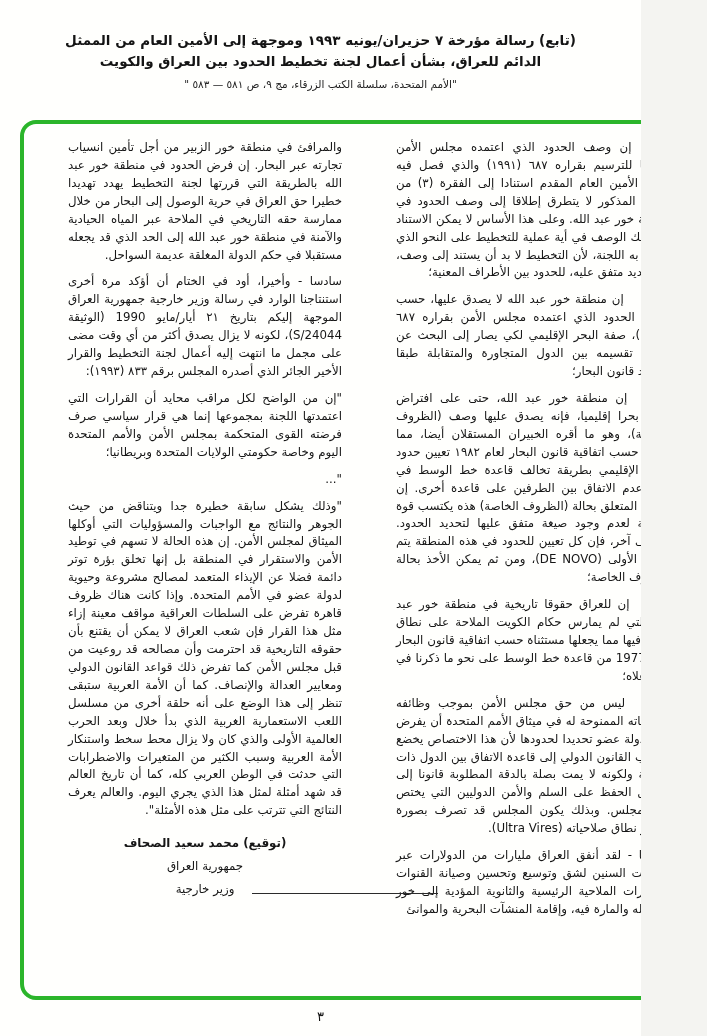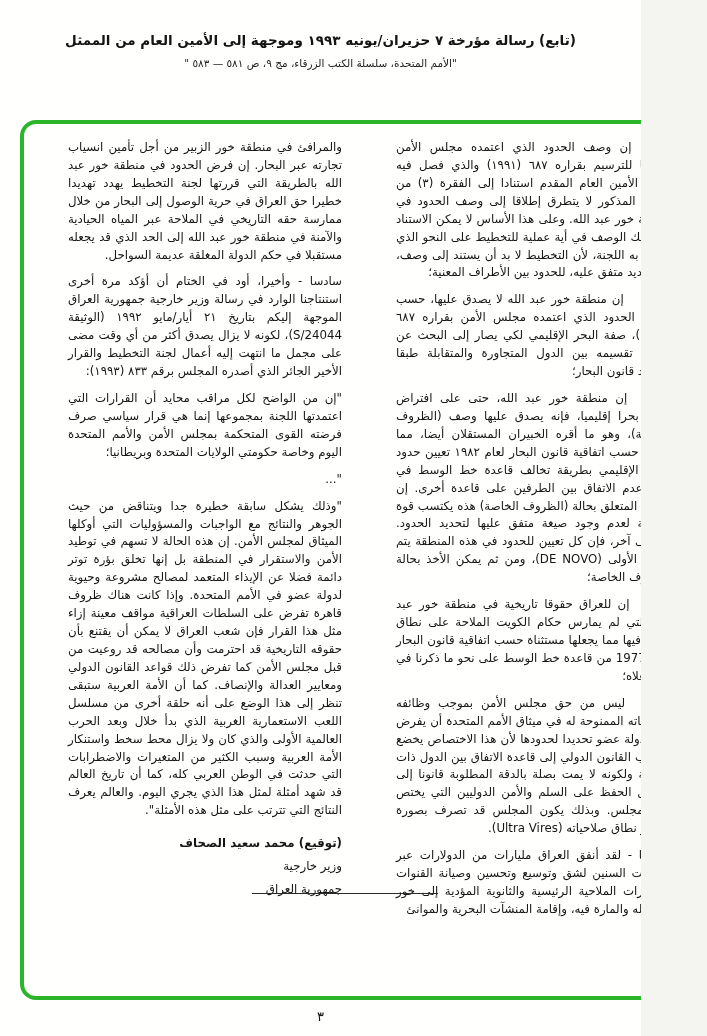--- a/index.html
+++ b/index.html
@@ -57,21 +57,21 @@
     text-align: justify;
     font-size: 11.8px;
     line-height: 1.52;
     color: #161616;
     margin-left: 30px;
   }
   .col p { margin-bottom: 9px; }
   .marker { margin-left: 26px; white-space: nowrap; }
   .signature {
     margin-top: 12px;
-    text-align: right;
+    text-align: center;
     font-size: 11.8px;
     line-height: 1.95;
   }
   .sig-line-1 { font-weight: 700; }
   .footnote-rule {
     position: absolute;
     left: 252px;
     top: 893px;
     width: 186px;
     height: 0;
@@ -87,45 +87,46 @@
     color: #111;
   }
 </style>
 </head>
 <body>
 
 <div class="page">
 
   <header class="doc-header">
     <div class="h1">(تابع) رسالة مؤرخة ٧ حزيران/يونيه ١٩٩٣ وموجهة إلى الأمين العام من الممثل</div>
+    <div class="h2">الدائم للعراق، بشأن أعمال لجنة تخطيط الحدود بين العراق والكويت</div>
     <div class="h3">"الأمم المتحدة، سلسلة الكتب الزرقاء، مج ٩، ص ٥٨١ — ٥٨٣ "</div>
   </header>
 
   <div class="content-box" style="border-color: rgb(43, 181, 43);">
     <div class="columns">
 
       <div class="col">
         <p><span class="marker">(أ)</span><span>إن وصف الحدود الذي اعتمده مجلس الأمن أساسا للترسيم بقراره ٦٨٧ (١٩٩١) والذي فصل فيه تقرير الأمين العام المقدم استنادا إلى الفقرة (٣) من القرار المذكور لا يتطرق إطلاقا إلى وصف الحدود في منطقة خور عبد الله. وعلى هذا الأساس لا يمكن الاستناد إلى ذلك الوصف في أية عملية للتخطيط على النحو الذي قامت به اللجنة، لأن التخطيط لا بد أن يستند إلى وصف، أي تحديد متفق عليه، للحدود بين الأطراف المعنية؛</span></p>
         <p><span class="marker">(ب)</span><span>إن منطقة خور عبد الله لا يصدق عليها، حسب وصف الحدود الذي اعتمده مجلس الأمن بقراره ٦٨٧ (١٩٩١)، صفة البحر الإقليمي لكي يصار إلى البحث عن قاعدة تقسيمه بين الدول المتجاورة والمتقابلة طبقا لقواعد قانون البحار؛</span></p>
         <p><span class="marker">(ج)</span><span>إن منطقة خور عبد الله، حتى على افتراض كونها بحرا إقليميا، فإنه يصدق عليها وصف (الظروف الخاصة)، وهو ما أقره الخبيران المستقلان أيضا، مما يسوغ حسب اتفاقية قانون البحار لعام ١٩٨٢ تعيين حدود البحر الإقليمي بطريقة تخالف قاعدة خط الوسط في حالة عدم الاتفاق بين الطرفين على قاعدة أخرى. إن الحكم المتعلق بحالة (الظروف الخاصة) هذه يكتسب قوة إضافية لعدم وجود صيغة متفق عليها لتحديد الحدود. وبمعنى آخر، فإن كل تعيين للحدود في هذه المنطقة يتم للمرة الأولى (DE NOVO)، ومن ثم يمكن الأخذ بحالة الظروف الخاصة؛</span></p>
         <p><span class="marker">(د)</span><span>إن للعراق حقوقا تاريخية في منطقة خور عبد الله التي لم يمارس حكام الكويت الملاحة على نطاق واسع فيها مما يجعلها مستثناة حسب اتفاقية قانون البحار لعام 1977 من قاعدة خط الوسط على نحو ما ذكرنا في (ج) أعلاه؛</span></p>
         <p><span class="marker">(هـ)</span><span>ليس من حق مجلس الأمن بموجب وظائفه وسلطاته الممنوحة له في ميثاق الأمم المتحدة أن يفرض على دولة عضو تحديدا لحدودها لأن هذا الاختصاص يخضع بموجب القانون الدولي إلى قاعدة الاتفاق بين الدول ذات العلاقة ولكونه لا يمت بصلة بالدقة المطلوبة قانونا إلى مسائل الحفظ على السلم والأمن الدوليين التي يختص بها المجلس. وبذلك يكون المجلس قد تصرف بصورة تتجاوز نطاق صلاحياته (Ultra Vires).</span></p>
         <p>خامسا - لقد أنفق العراق مليارات من الدولارات عبر عشرات السنين لشق وتوسيع وتحسين وصيانة القنوات والممرات الملاحية الرئيسية والثانوية المؤدية إلى خور عبد الله والمارة فيه، وإقامة المنشآت البحرية والموانئ</p>
       </div>
 
       <div class="col">
         <p>والمرافئ في منطقة خور الزبير من أجل تأمين انسياب تجارته عبر البحار. إن فرض الحدود في منطقة خور عبد الله بالطريقة التي قررتها لجنة التخطيط يهدد تهديدا خطيرا حق العراق في حرية الوصول إلى البحار من خلال ممارسة حقه التاريخي في الملاحة عبر المياه الحيادية والآمنة في منطقة خور عبد الله إلى الحد الذي قد يجعله مستقبلا في حكم الدولة المغلقة عديمة السواحل.</p>
-        <p>سادسا - وأخيرا، أود في الختام أن أؤكد مرة أخرى استنتاجنا الوارد في رسالة وزير خارجية جمهورية العراق الموجهة إليكم بتاريخ ٢١ أيار/مايو ١٩٩٢ (الوثيقة S/24044)، لكونه لا يزال يصدق أكثر من أي وقت مضى على مجمل ما انتهت إليه أعمال لجنة التخطيط والقرار الأخير الجائر الذي أصدره المجلس برقم ٨٣٣ (١٩٩٣):</p>
+        <p>سادسا - وأخيرا، أود في الختام أن أؤكد مرة أخرى استنتاجنا الوارد في رسالة وزير خارجية جمهورية العراق الموجهة إليكم بتاريخ ٢١ أيار/مايو 1990 (الوثيقة S/24044)، لكونه لا يزال يصدق أكثر من أي وقت مضى على مجمل ما انتهت إليه أعمال لجنة التخطيط والقرار الأخير الجائر الذي أصدره المجلس برقم ٨٣٣ (١٩٩٣):</p>
         <p>"إن من الواضح لكل مراقب محايد أن القرارات التي اعتمدتها اللجنة بمجموعها إنما هي قرار سياسي صرف فرضته القوى المتحكمة بمجلس الأمن والأمم المتحدة اليوم وخاصة حكومتي الولايات المتحدة وبريطانيا؛</p>
         <p>"...</p>
         <p>"وذلك يشكل سابقة خطيرة جدا ويتناقض من حيث الجوهر والنتائج مع الواجبات والمسؤوليات التي أوكلها الميثاق لمجلس الأمن. إن هذه الحالة لا تسهم في توطيد الأمن والاستقرار في المنطقة بل إنها تخلق بؤرة توتر دائمة فضلا عن الإيذاء المتعمد لمصالح مشروعة وحيوية لدولة عضو في الأمم المتحدة. وإذا كانت هناك ظروف قاهرة تفرض على السلطات العراقية مواقف معينة إزاء مثل هذا القرار فإن شعب العراق لا يمكن أن يقتنع بأن حقوقه التاريخية قد احترمت وأن مصالحه قد روعيت من قبل مجلس الأمن كما تفرض ذلك قواعد القانون الدولي ومعايير العدالة والإنصاف. كما أن الأمة العربية ستبقى تنظر إلى هذا الوضع على أنه حلقة أخرى من مسلسل اللعب الاستعمارية الغربية الذي بدأ خلال وبعد الحرب العالمية الأولى والذي كان ولا يزال محط سخط واستنكار الأمة العربية وسبب الكثير من المتغيرات والاضطرابات التي حدثت في الوطن العربي كله، كما أن تاريخ العالم قد شهد أمثلة لمثل هذا الذي يجري اليوم. والعالم يعرف النتائج التي تترتب على مثل هذه الأمثلة".</p>
         <div class="signature">
           <div class="sig-line-1">(توقيع) محمد سعيد الصحاف</div>
+          <div>جمهورية العراق</div>
           <div>وزير خارجية</div>
-          <div>جمهورية العراق</div>
         </div>
       </div>
 
     </div>
   </div>
 
   <div class="footnote-rule"></div>
 
   <div class="page-number">٣</div>
 

